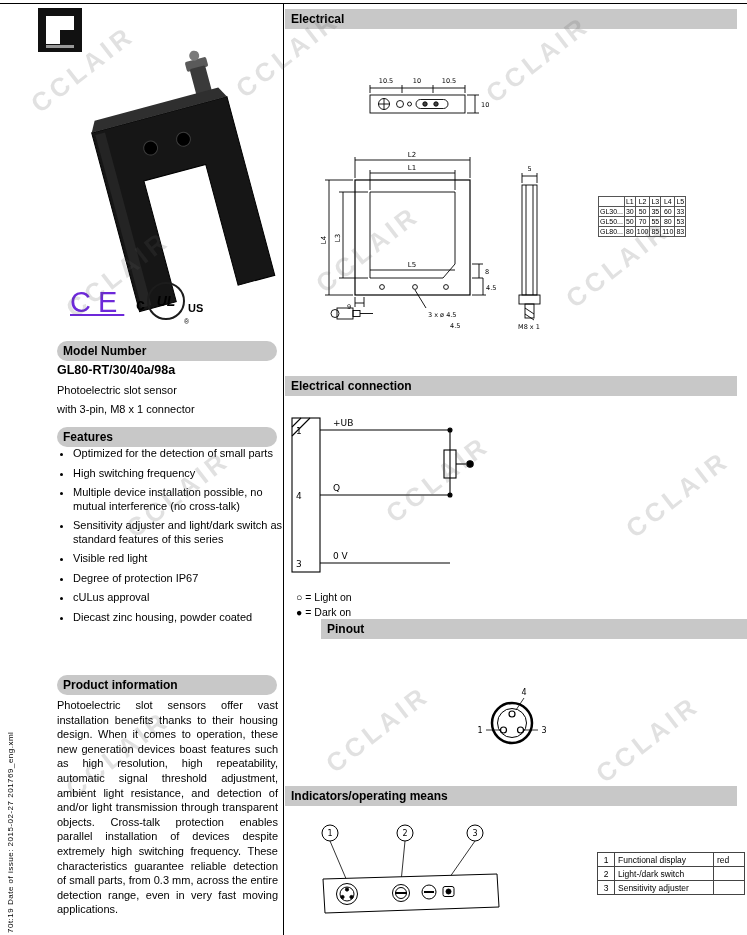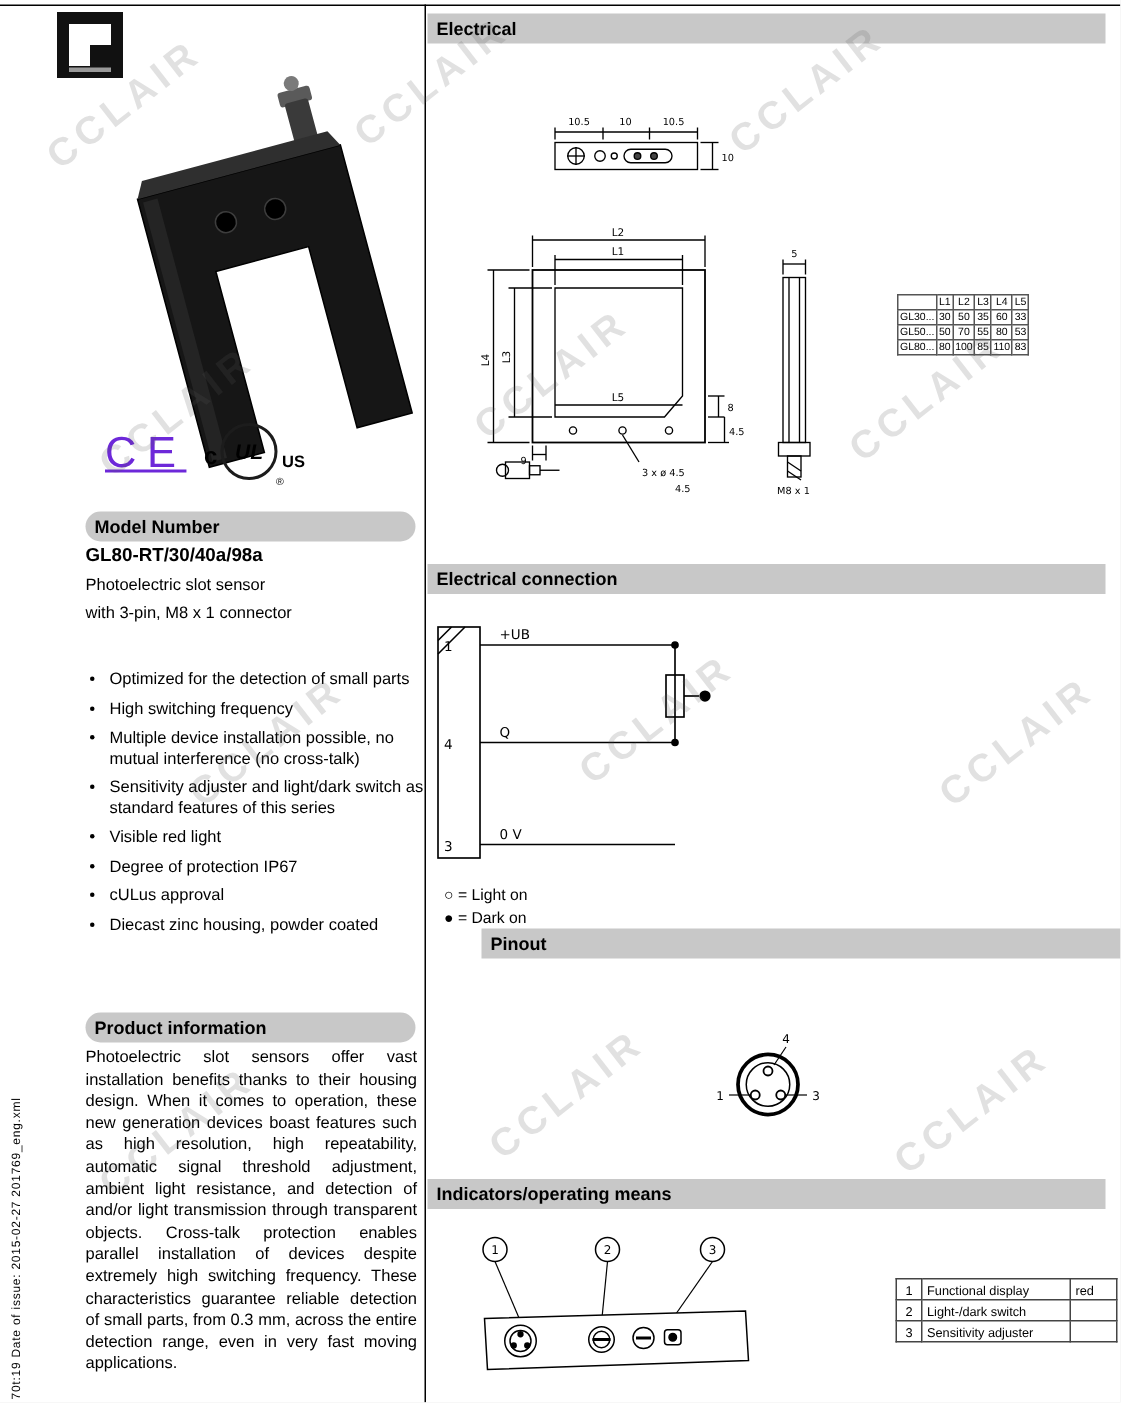--- a/index.html
+++ b/index.html
@@ -87,20 +87,21 @@
     <span class="circ">UL</span>
     <span class="us">US</span>
     <span class="r">®</span>
   </div>
 
   <div class="hdr left" style="top:341px;">Model Number</div>
   <div class="txt bold" style="left:57px;top:363px;">GL80-RT/30/40a/98a</div>
   <div class="txt" style="left:57px;top:384px;">Photoelectric slot sensor</div>
   <div class="txt" style="left:57px;top:403px;">with 3-pin, M8 x 1 connector</div>
 
+  <div class="hdr left" style="top:427px;">Features</div>
   <ul class="features">
     <li>Optimized for the detection of small parts</li>
     <li>High switching frequency</li>
     <li>Multiple device installation possible, no mutual interference (no cross-talk)</li>
     <li>Sensitivity adjuster and light/dark switch as standard features of this series</li>
     <li>Visible red light</li>
     <li>Degree of protection IP67</li>
     <li>cULus approval</li>
     <li>Diecast zinc housing, powder coated</li>
   </ul>

